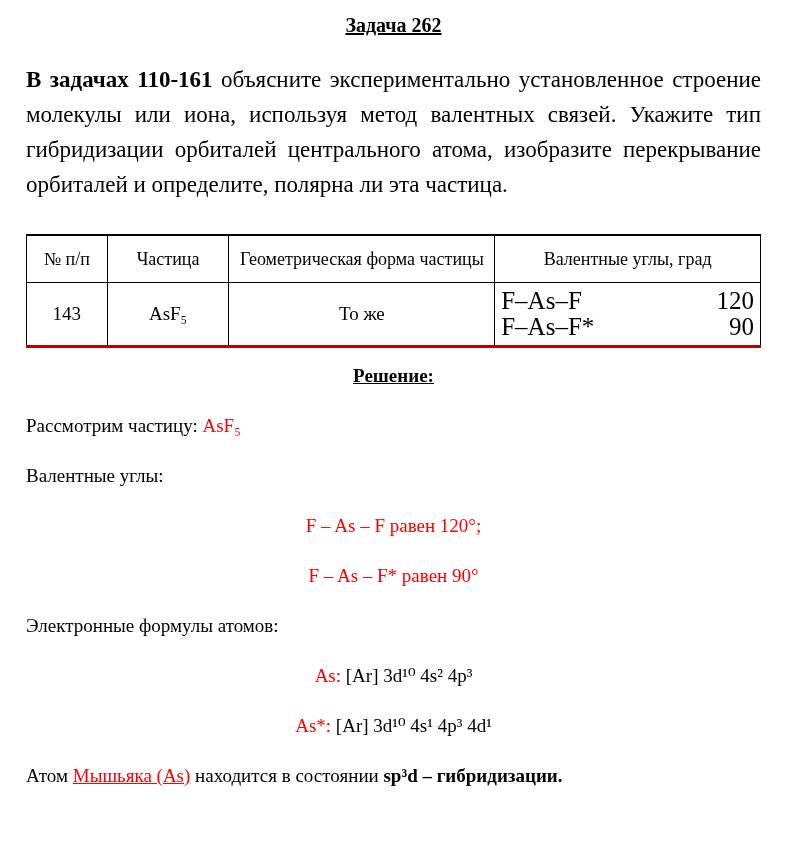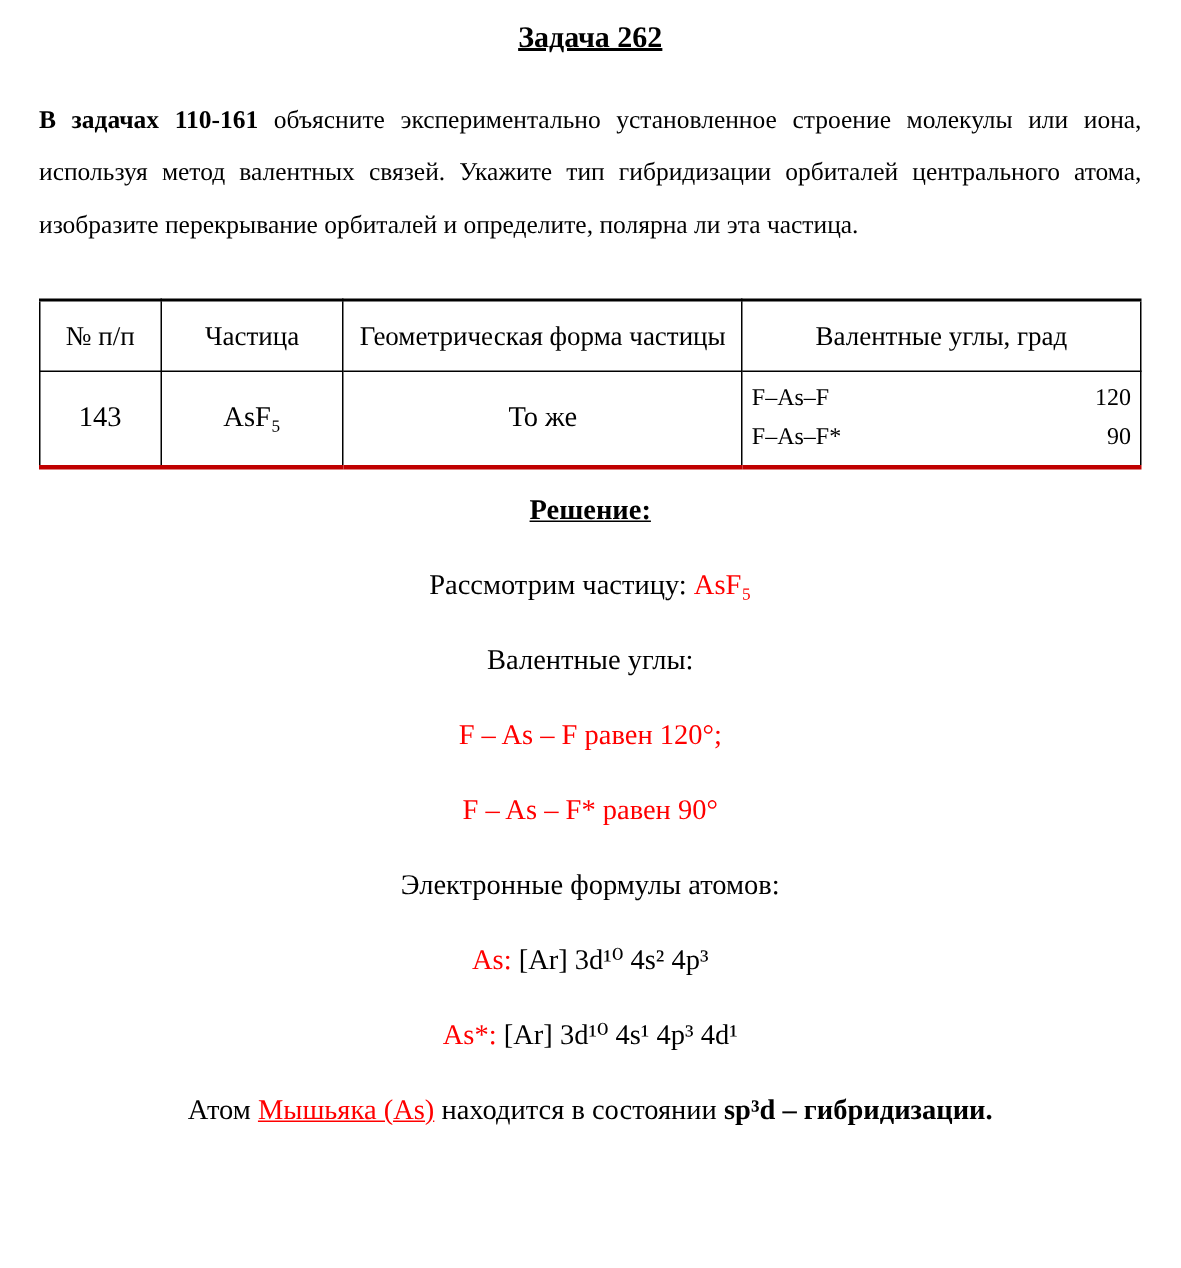--- a/index.html
+++ b/index.html
@@ -19,21 +19,21 @@
     box-sizing: border-box;
   }
   .title {
     font-size: 20px;
     font-weight: bold;
     text-decoration: underline;
     text-align: center;
     margin: 6px 0 0 0;
   }
   .intro {
-    font-size: 17px;
+    font-size: 23px;
     line-height: 35px;
     text-align: justify;
     margin: 25px 0 0 0;
   }
   .intro b { font-weight: bold; }
 
   table.task-table {
     border-collapse: collapse;
     width: 100%;
     margin-top: 32px;
@@ -64,36 +64,35 @@
   }
   .col-num   { width: 10%; }
   .col-part  { width: 16%; }
   .col-shape { width: 37%; }
   .col-ang   { width: 37%; }
   td.cell-angles { padding: 2px 28px 2px 40px; }
   .angle-line {
     display: flex;
     justify-content: space-between;
     line-height: 26px;
-    font-size: 16px;
+    font-size: 25px;
   }
 
   .sol-heading {
     font-size: 19px;
     font-weight: bold;
     text-decoration: underline;
     text-align: center;
     margin: 15px 0 0 0;
     line-height: 26px;
   }
   .sol-line {
     font-size: 19px;
     line-height: 26px;
     margin: 24px 0 0 0;
-    text-align: center;
   }
   .center { text-align: center; }
   .red { color: #ff0000; }
   .underline { text-decoration: underline; }
   .sol-line b { font-weight: bold; }
 </style>
 </head>
 <body>
 
 <div class="page">

